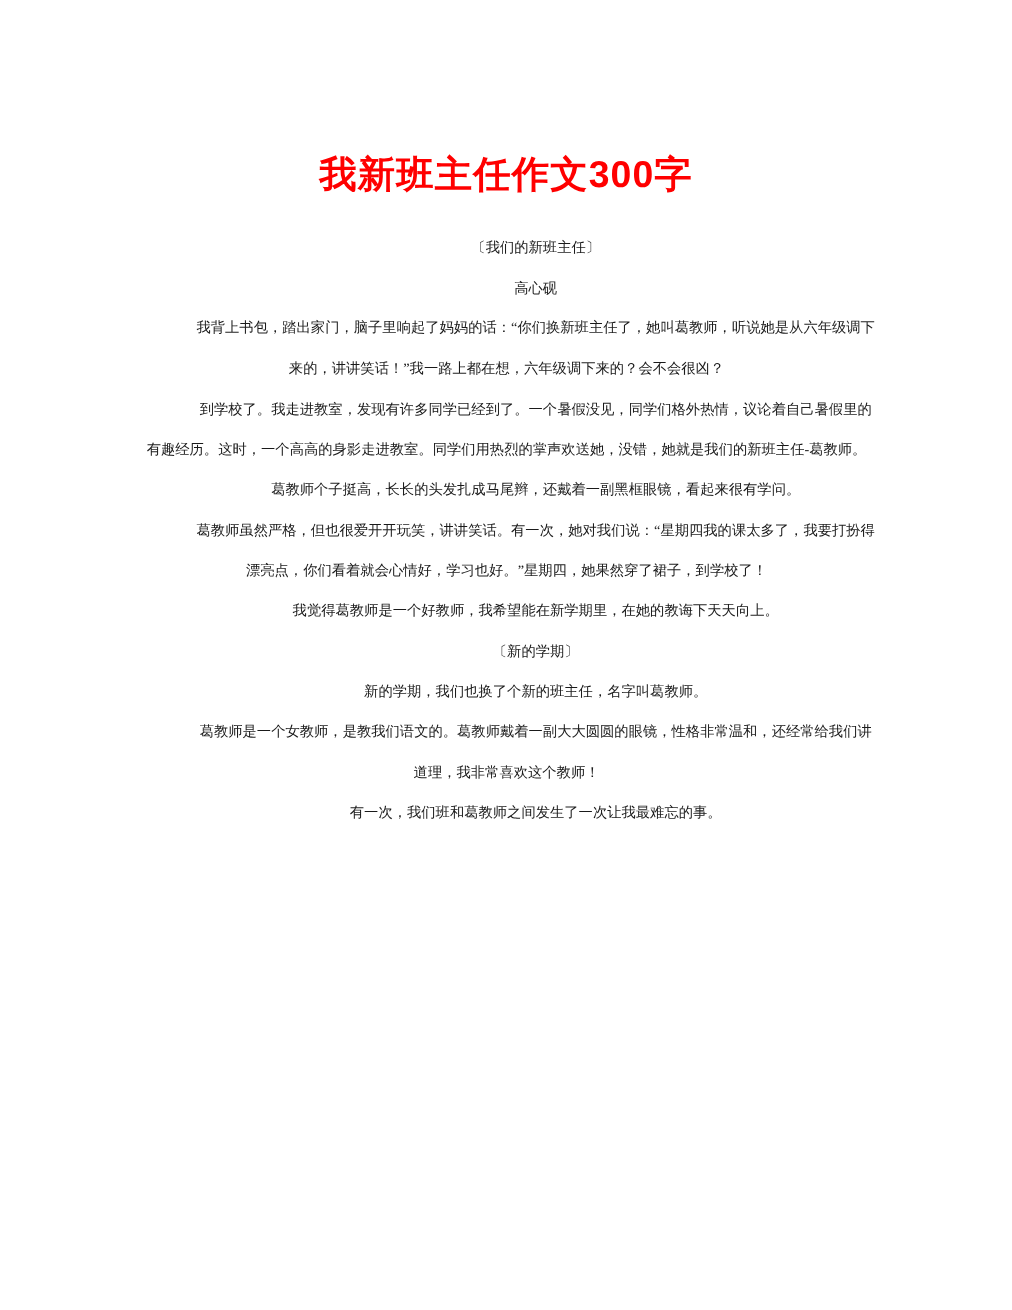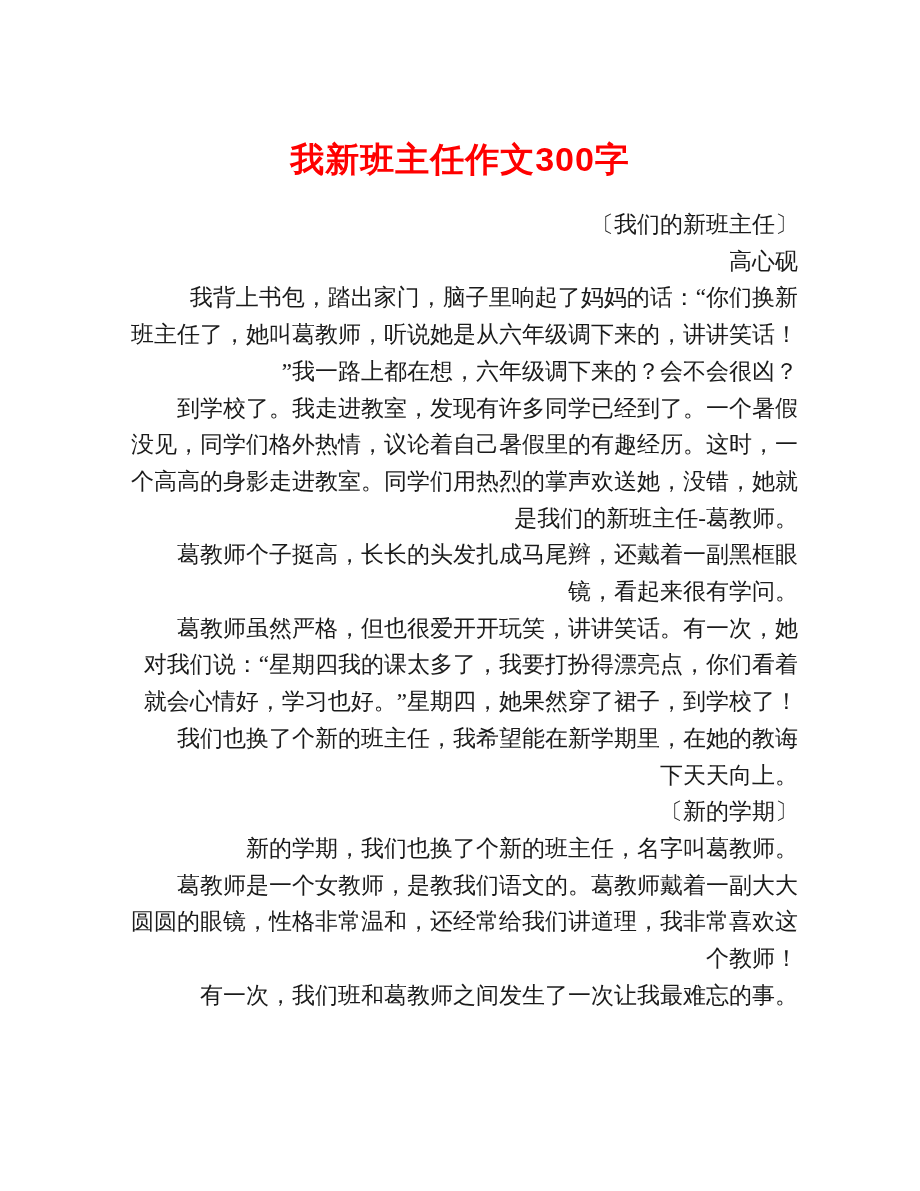--- a/index.html
+++ b/index.html
@@ -25,24 +25,24 @@
     font-weight: 700;
     font-size: 34px;
     line-height: 44px;
     letter-spacing: 1px;
   }
   .essay-body {
     position: absolute;
     top: 207px;
     left: 123px;
     width: 675px;
-    font-size: 23px;
+    font-size: 13px;
     line-height: 36.7px;
     color: #1a1a1a;
-    text-align: right;
+    text-align: center;
     word-break: break-all;
     line-break: anywhere;
   }
   .essay-body p {
     margin: 0;
     padding: 0;
     text-indent: 53px;
   }
   .page-footer {
     position: absolute;
@@ -62,21 +62,21 @@
 
   <h1 class="essay-title" style="color: rgb(255, 0, 0);">我新班主任作文300字</h1>
 
   <div class="essay-body" style="color: rgb(26, 26, 26);">
       <p>〔我们的新班主任〕</p>
       <p>高心砚</p>
       <p>我背上书包，踏出家门，脑子里响起了妈妈的话：“你们换新班主任了，她叫葛教师，听说她是从六年级调下来的，讲讲笑话！”我一路上都在想，六年级调下来的？会不会很凶？</p>
       <p>到学校了。我走进教室，发现有许多同学已经到了。一个暑假没见，同学们格外热情，议论着自己暑假里的有趣经历。这时，一个高高的身影走进教室。同学们用热烈的掌声欢送她，没错，她就是我们的新班主任-葛教师。</p>
       <p>葛教师个子挺高，长长的头发扎成马尾辫，还戴着一副黑框眼镜，看起来很有学问。</p>
       <p>葛教师虽然严格，但也很爱开开玩笑，讲讲笑话。有一次，她对我们说：“星期四我的课太多了，我要打扮得漂亮点，你们看着就会心情好，学习也好。”星期四，她果然穿了裙子，到学校了！</p>
-      <p>我们也换了个新的班主任，我希望能在新学期里，在她的教诲下天天向上。</p>
+      <p>我觉得葛教师是一个好教师，我希望能在新学期里，在她的教诲下天天向上。</p>
       <p>〔新的学期〕</p>
       <p>新的学期，我们也换了个新的班主任，名字叫葛教师。</p>
       <p>葛教师是一个女教师，是教我们语文的。葛教师戴着一副大大圆圆的眼镜，性格非常温和，还经常给我们讲道理，我非常喜欢这个教师！</p>
       <p>有一次，我们班和葛教师之间发生了一次让我最难忘的事。</p>
     </div>
 
   <div class="page-footer" style="color: rgb(74, 150, 232);">
     <span>第 1 页 共 2 页</span>
   </div>
 

